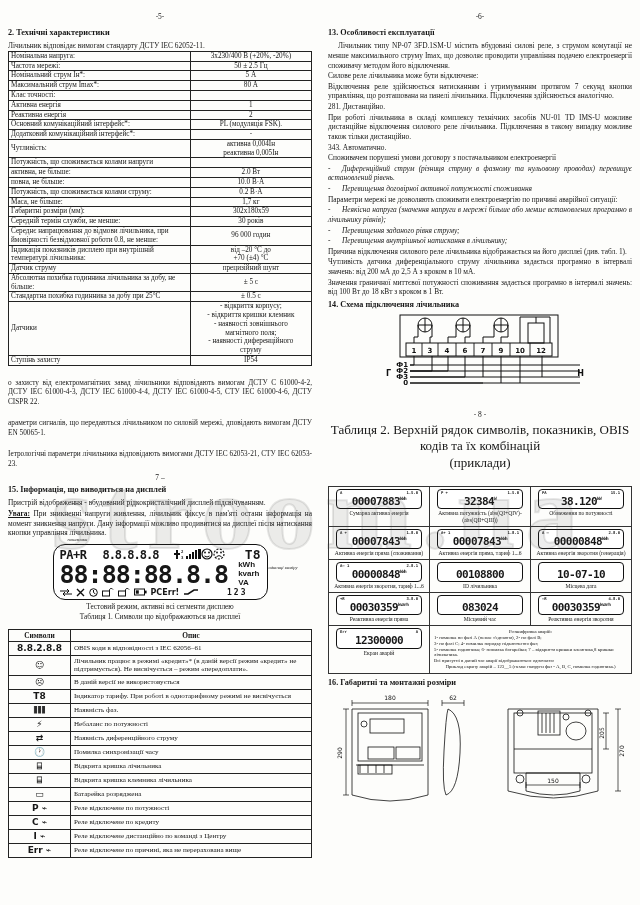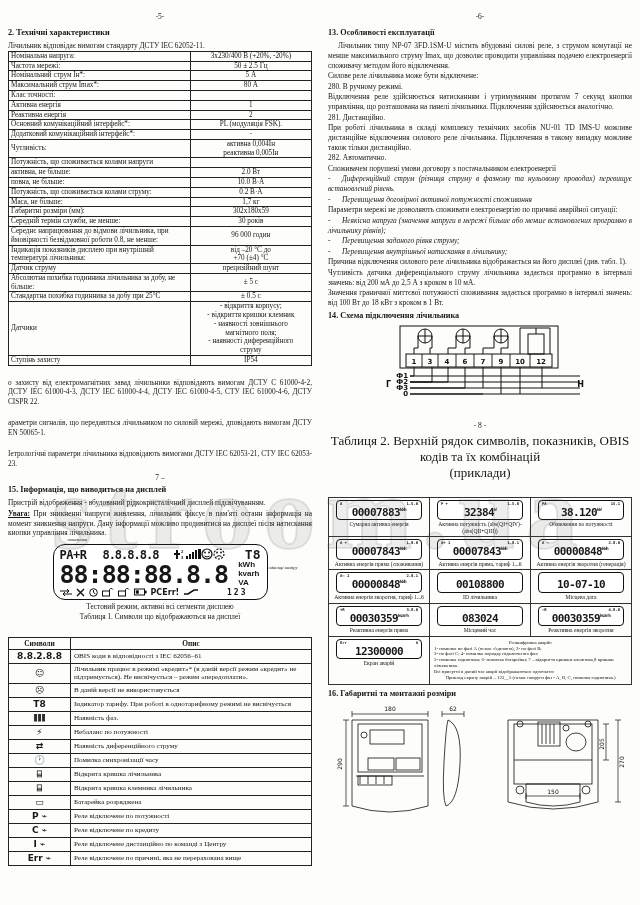--- a/index.html
+++ b/index.html
@@ -95,21 +95,21 @@
   .lcd-cap-left {
     position:absolute; left:14px; top:-8px; font-size:4.6px; font-style:italic;
   }
   .lcd-cap-right {
     position:absolute; right:-40px; top:20px; font-size:4.6px; font-style:italic;
     line-height:1.2; width:38px;
   }
   .capt { text-align:center; font-size:7.3px; margin:1px 0 0 0; }
 
   
-  table.t1 { border-collapse:collapse; width:100%; font-size:7.1px; margin-top:16px;padding-left:48px; }
+  table.t1 { border-collapse:collapse; width:100%; font-size:7.1px; margin-top:8px;padding-left:48px; }
   table.t1 th, table.t1 td { border:1px solid #222; padding:1px 3px; line-height:1.22; }
   table.t1 th { font-weight:700; text-align:center; font-size:7.4px; }
   table.t1 td.sym { width:62px; text-align:center; font-weight:700;
                     font-family:"DejaVu Sans", sans-serif; font-size:9px; }
   table.t1 td.desc { text-align:left; }
 
   
   .wiring { display:flex; justify-content:center; margin:3px 0 4px 0; }
 
   
@@ -414,34 +414,30 @@
 </div>
 
 <div class="page col-right">
 
   <div class="pagenum">-6-</div>
 
   <h2 class="sect">13. Особливості експлуатації</h2>
   <p class="para indent">Лічильник типу NP-07 3FD.1SM-U містить вбудовані силові реле, з струмом комутації не менше максимального струму Imax, що дозволяє проводити управління подачею електроенергії споживачу методом його відключення.</p>
   <p class="para">Силове реле лічильника може бути відключене:</p>
 
-  <p class="para">
-    <span>280.</span>
-    <span>В ручному режимі.</span>
-  </p>
   <p class="para">Відключення реле здійснюється натисканням і утримуванням протягом 7 секунд кнопки управління, що розташована на панелі лічильника. Підключення здійснюється аналогічно.</p>
 
   <p class="para">
     <span>281.</span>
     <span>Дистанційно.</span>
   </p>
   <p class="para">При роботі лічильника в складі комплексу технічних засобів NU-01 TD IMS-U можливе дистанційне відключення силового реле лічильника. Підключення в такому випадку можливе також тільки дистанційно.</p>
 
   <p class="para">
-    <span>282.</span>
+    <span>343.</span>
     <span>Автоматично.</span>
   </p>
   <p class="para">Споживачем порушені умови договору з постачальником електроенергії</p>
 
   <div id="bullets1">
       <p class="para ital"><span class="dash">-</span><span>Диференційний струм (різниця струму в фазному та нульовому проводах) перевищує встановлений рівень.</span></p>
       <p class="para ital"><span class="dash">-</span><span>Перевищення договірної активної потужності споживання</span></p>
     </div>
 
   <p class="para">Параметри мережі не дозволяють споживати електроенергію по причині аварійної ситуації:</p>

